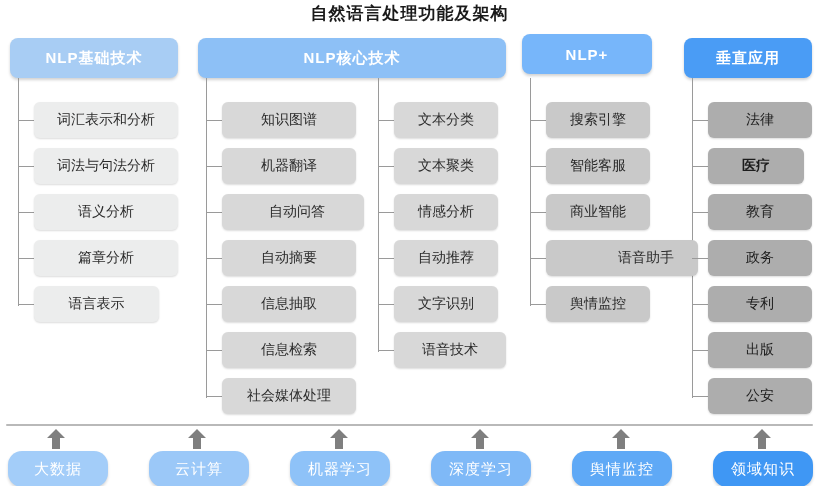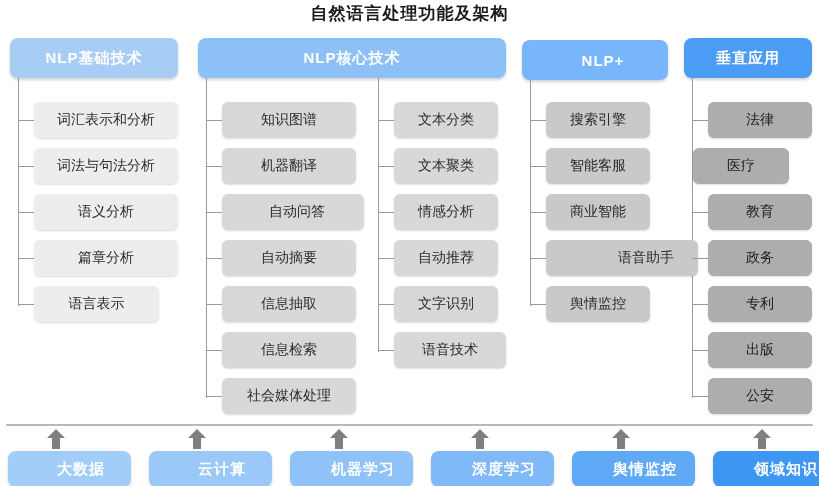--- a/index.html
+++ b/index.html
@@ -58,27 +58,26 @@
   }
 
   
   .arrow{position:absolute;width:22px;height:22px;}
   .arrow svg{display:block;}
 
   
   .base{
     position:absolute;
     height:36px;
-    border-radius:8px;
+    border-radius:14px;
     display:flex;align-items:center;justify-content:center;
-    color:#ffffff;font-size:15px;font-weight:bold;
+    color:#ffffff;font-size:15px;font-weight:normal;
     letter-spacing:1px;
     box-shadow:0 2px 3px rgba(0,0,0,.16);
     white-space:nowrap;
-    padding-left:23px;
   }
 
   .watermark{
     position:absolute;right:4px;bottom:-2px;
     font-size:11px;color:#d9d9d9;
     white-space:nowrap;
   }
 </style>
 </head>
 <body>
@@ -88,21 +87,21 @@
   <div class="title">自然语言处理功能及架构</div>
 
   <div class="hdr" style="left:10px;top:38px;width:168px;background:#a8cdf4;">
     <span>NLP基础技术</span>
   </div>
 
   <div class="hdr" style="left:198px;top:38px;width:308px;background:#8dc0f6;">
     <span>NLP核心技术</span>
   </div>
 
-  <div class="hdr" style="left:522px;top:40px;width:130px;background:#77b6fa;padding-left:16px;">
+  <div class="hdr" style="left:522px;top:34px;width:130px;background:#77b6fa;">
     <span>NLP+</span>
   </div>
 
   <div class="hdr" style="left:684px;top:38px;width:128px;background:#4a9cf5;">
     <span>垂直应用</span>
   </div>
 
   <div class="trunk" style="left:18px;top:78px;height:228px;"></div>
   <div class="trunk" style="left:206px;top:78px;height:320px;"></div>
   <div class="trunk" style="left:378px;top:78px;height:274px;"></div>
@@ -223,21 +222,21 @@
   <div class="item" style="left:546px;top:286px;width:104px;background:#c9c9c9;">
     <span>舆情监控</span>
     </div>
 
   <div class="stub" style="left:692px;top:120px;width:16px;"></div>
   <div class="item dark" style="left:708px;top:102px;width:104px;background:#adadad;">
     <span>法律</span>
     </div>
 
   <div class="stub" style="left:692px;top:166px;width:16px;"></div>
-  <div class="item dark" style="left:693px;top:148px;width:96px;background:#adadad;">
+  <div class="item dark" style="left:708px;top:148px;width:96px;background:#adadad;font-weight:bold;">
     <span>医疗</span>
     </div>
 
   <div class="stub" style="left:692px;top:212px;width:16px;"></div>
   <div class="item dark" style="left:708px;top:194px;width:104px;background:#adadad;">
     <span>教育</span>
     </div>
 
   <div class="stub" style="left:692px;top:258px;width:16px;"></div>
   <div class="item dark" style="left:708px;top:240px;width:104px;background:#adadad;">

